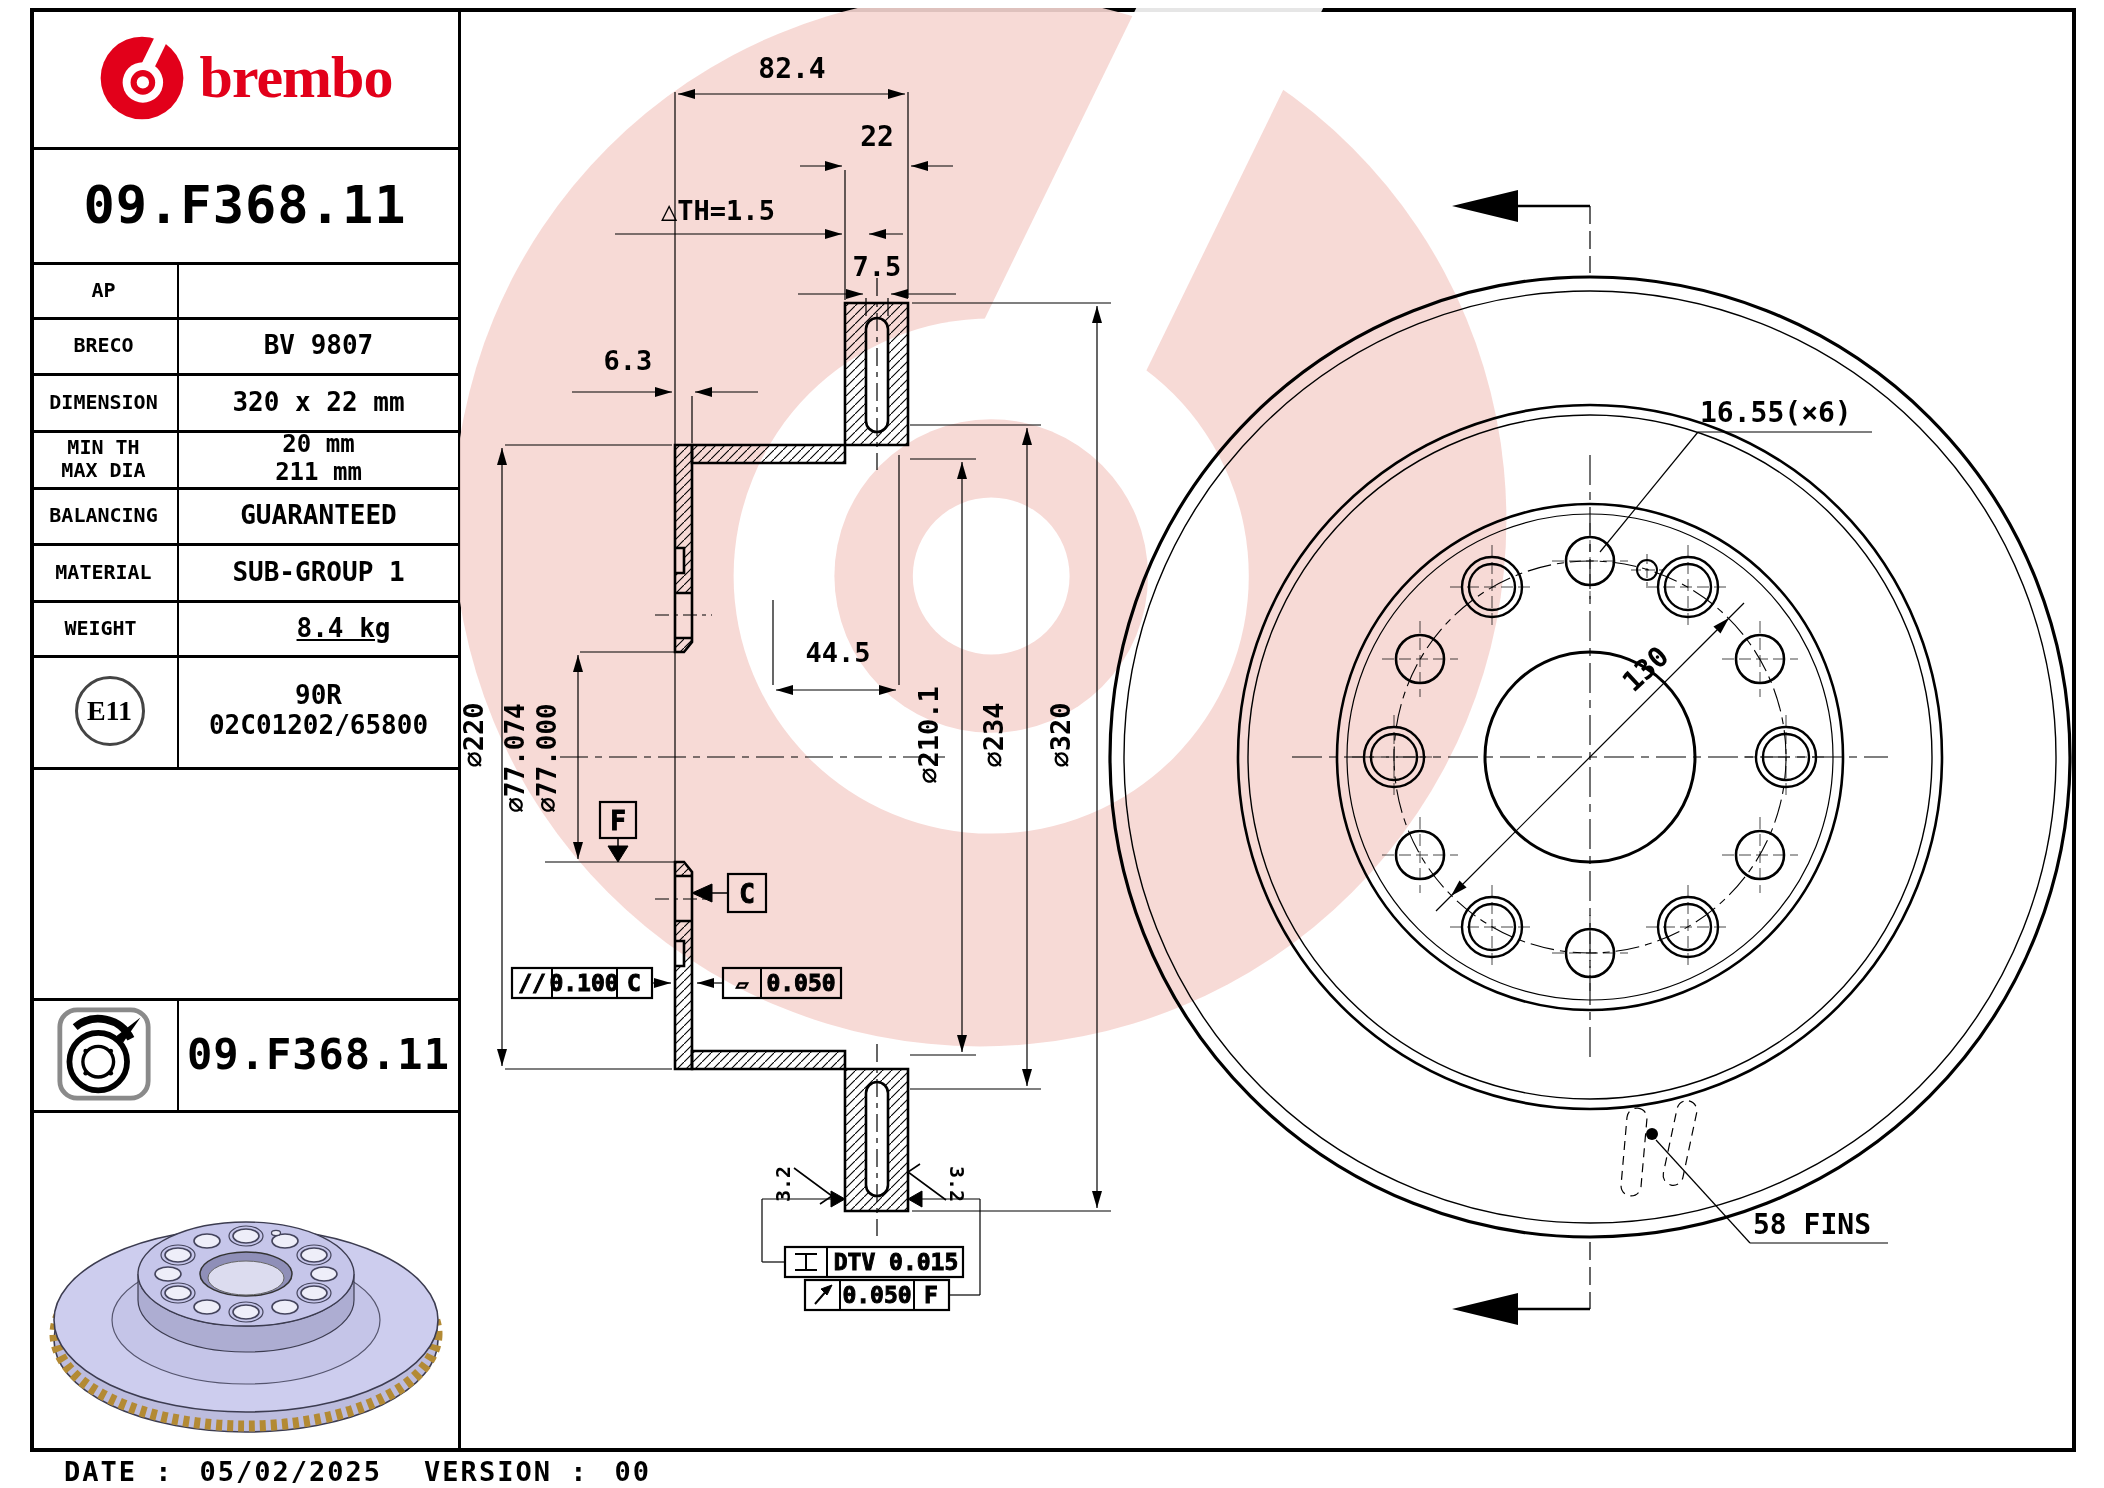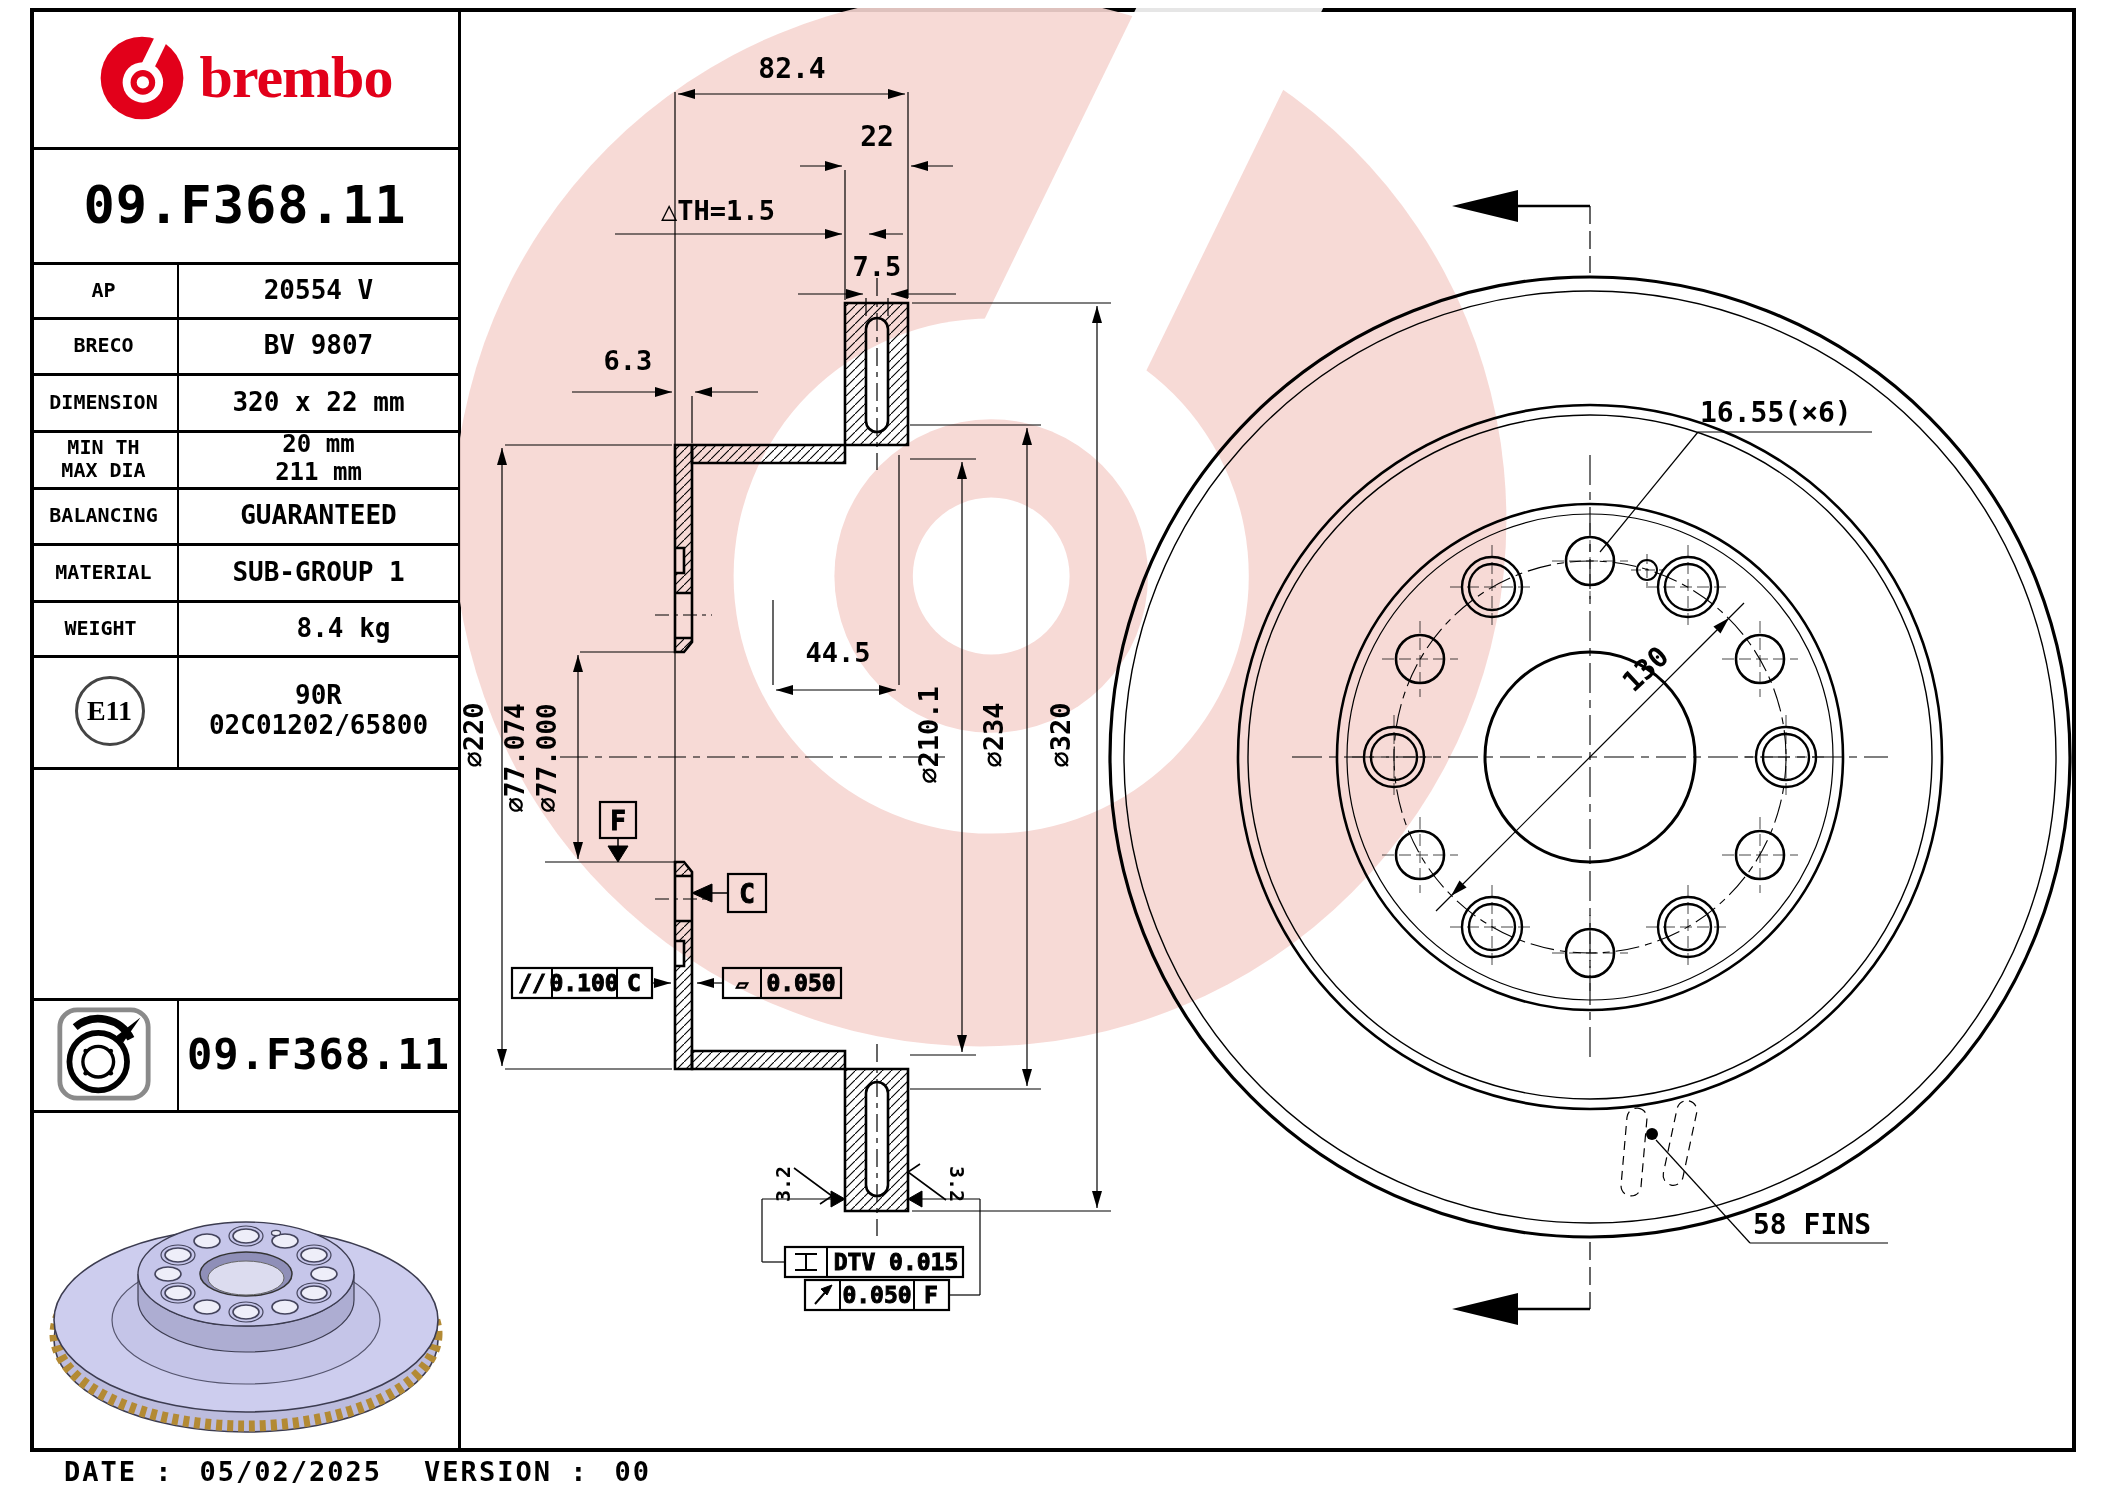--- a/index.html
+++ b/index.html
@@ -72,21 +72,20 @@
       <use href="#emblem"></use>
     </svg>
     <span class="wordmark" style="color:#e2001a;">brembo</span>
   </div>
 
   <div class="cell" style="left:30px;top:147px;width:430px;height:115px;">
     <span class="pn">09.F368.11</span>
   </div>
 
   <div class="cell lbl" style="left:30px;top:262px;width:147px;height:55px;">AP</div>
-  <div class="cell val" style="left:177px;top:262px;width:283px;height:55px;">20554 V</div>
 
   <div class="cell lbl" style="left:30px;top:317px;width:147px;height:56px;border-radius:16px;">BRECO</div>
   <div class="cell val" style="left:177px;top:317px;width:283px;height:56px;">BV 9807</div>
 
   <div class="cell lbl" style="left:30px;top:373px;width:147px;height:57px;">DIMENSION</div>
   <div class="cell val" style="left:177px;top:373px;width:283px;height:57px;">320 x 22 mm</div>
 
   <div class="cell" style="left:30px;top:430px;width:147px;height:57px;">
     <span class="two lbl" style="font-size:20px;">
       <span>MIN TH</span>
@@ -100,21 +99,21 @@
     </span>
   </div>
 
   <div class="cell lbl" style="left:30px;top:487px;width:147px;height:56px;">BALANCING</div>
   <div class="cell val" style="left:177px;top:487px;width:283px;height:56px;">GUARANTEED</div>
 
   <div class="cell lbl" style="left:30px;top:543px;width:147px;height:57px;">MATERIAL</div>
   <div class="cell val" style="left:177px;top:543px;width:283px;height:57px;">SUB-GROUP 1</div>
 
   <div class="cell lbl" style="left:30px;top:600px;width:141px;height:55px;">WEIGHT</div>
-  <div class="cell val" style="left:177px;top:600px;width:333px;height:55px;">8.4 kg</div>
+  <div class="cell val" style="left:177px;top:600px;width:333px;height:55px;text-decoration:underline;">8.4 kg</div>
 
   <div class="cell" style="left:36px;top:655px;width:147px;height:112px;">
     <span class="badge">E11</span>
   </div>
   <div class="cell" style="left:177px;top:655px;width:283px;height:112px;">
     <span class="two val">
       <span>90R</span>
       <span>02C01202/65800</span>
     </span>
   </div>

